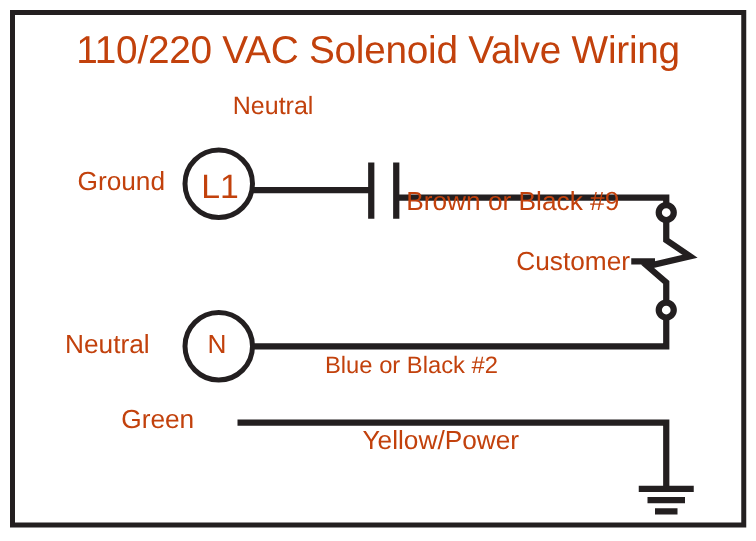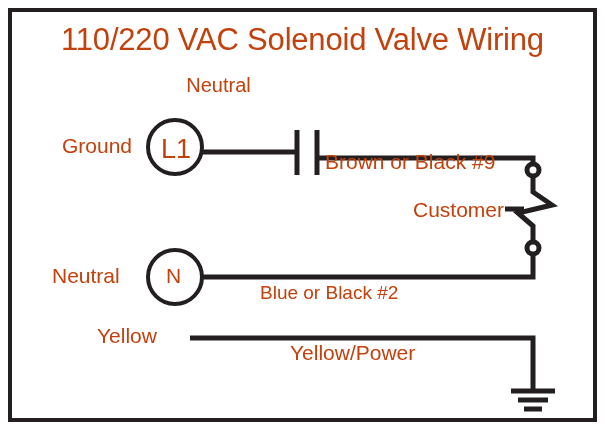--- a/index.html
+++ b/index.html
@@ -150,21 +150,21 @@
 
   <div class="lbl" id="label-power">Ground</div>
 
   <div class="lbl" id="label-l1">L1</div>
 
   <div class="lbl" id="label-neutral">Neutral</div>
 
   <div class="lbl" id="label-n">N</div>
 
   <div class="lbl" id="label-ground">
-    <span>Yellow</span>
+    <span>Green</span>
   </div>
 
   <div class="lbl" id="label-wire-top">Brown or Black #9</div>
 
   <div class="lbl" id="label-wire-neutral">Blue or Black #2</div>
 
   <div class="lbl" id="label-wire-ground">Yellow/Power</div>
 
   <div class="lbl" id="label-solenoid">Customer</div>
 

